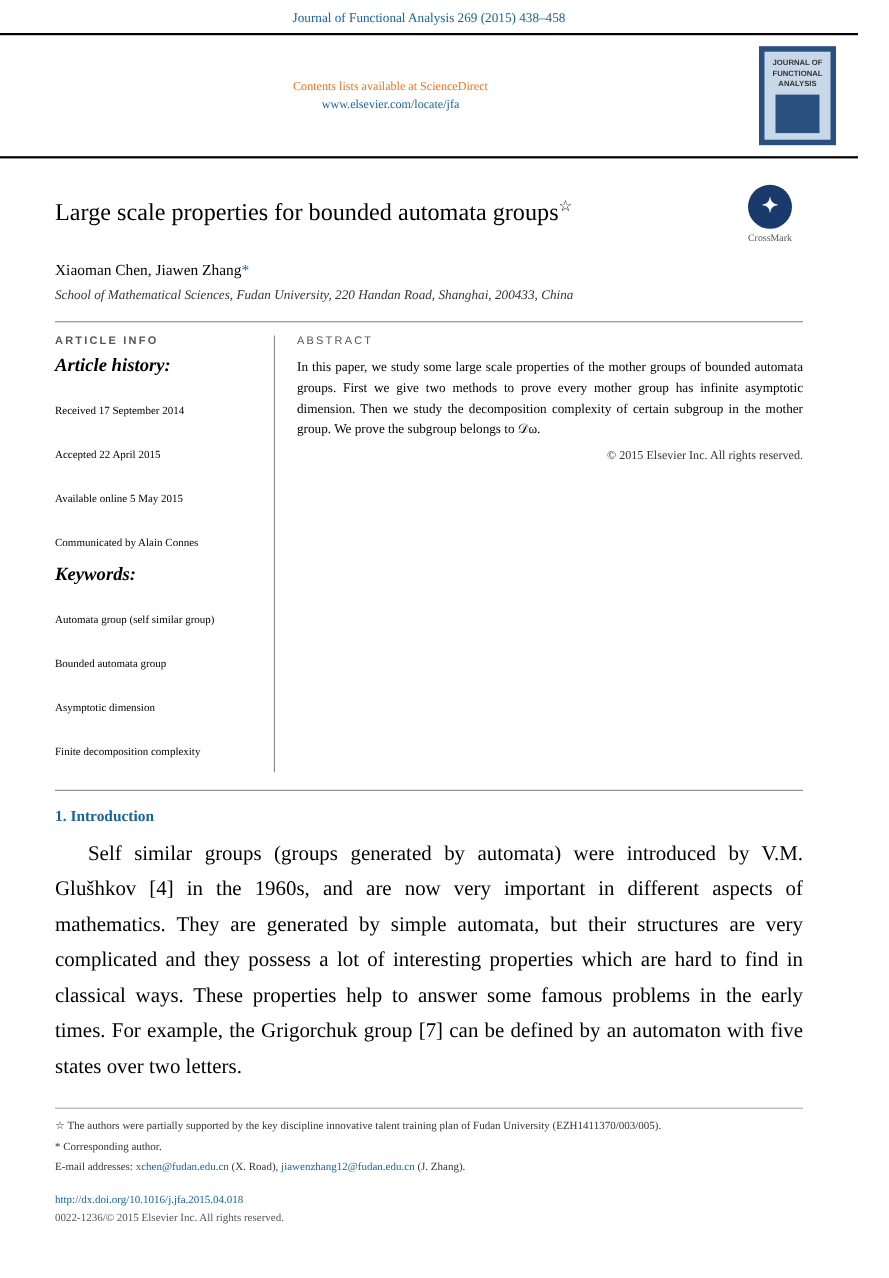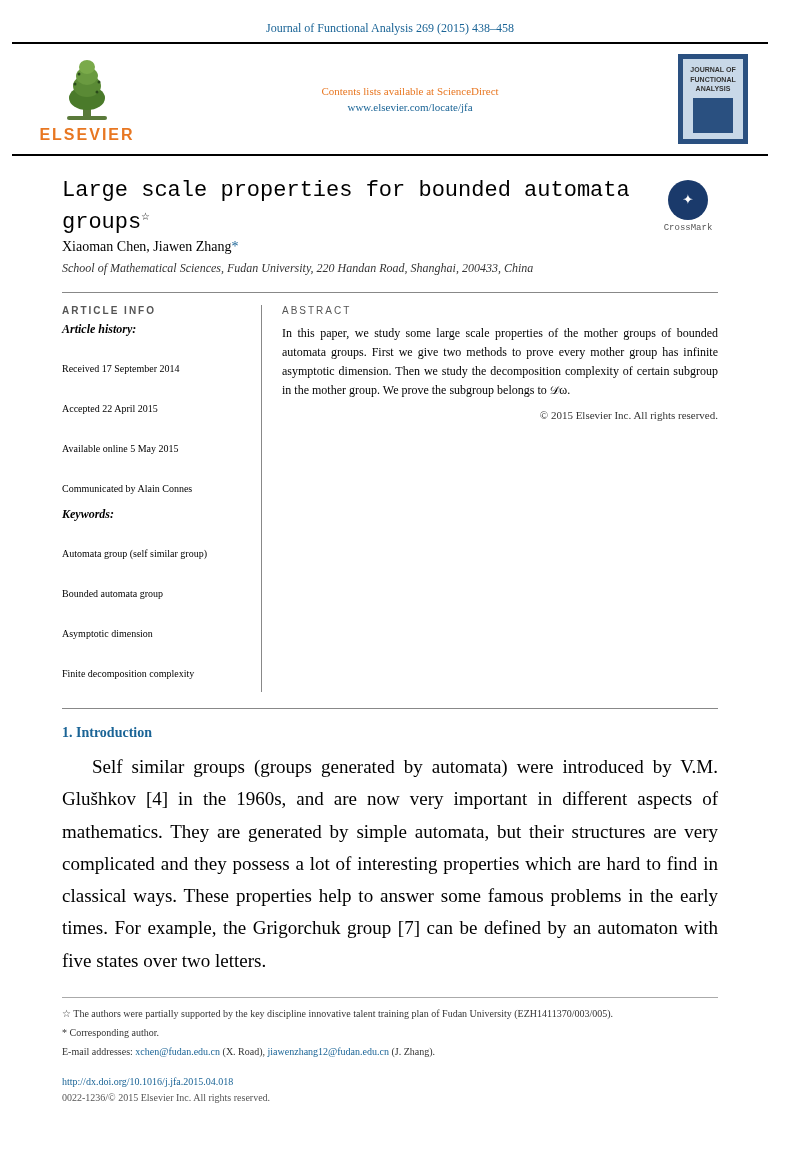--- a/index.html
+++ b/index.html
@@ -8,21 +8,21 @@
       font-family: 'Times New Roman', Times, serif;
       font-size: 13px;
       color: #000;
       width: 808px;
       min-height: 1162px;
     }
     .page {
       width: 780px;
       min-height: 1162px;
       background: #fff;
-      padding: 12px;
+      padding: 0;
       position: relative;
     }
     
     .journal-link-bar {
       text-align: center;
       padding: 8px 0 6px 0;
       border-bottom: 2px solid #000;
     }
     .journal-link-bar a, .journal-link-bar span {
       color: #1a6496;
@@ -97,26 +97,26 @@
       padding: 4px;
     }
     
     .main-content {
       padding: 20px 50px 20px 50px;
     }
     
     .article-title {
       font-size: 22px;
       font-weight: normal;
-      font-family: Liberation Mono, monospace;
+      font-family: Liberation Serif, serif;
       color: #000;
-      margin-bottom: 0;
+      margin-bottom: 16px;
       line-height: 1.4;
       display: flex;
-      align-items: flex-start;
+      align-items: center;
       justify-content: space-between;
     }
     .article-title-text {
       flex: 1;
     }
     .crossmark {
       width: 60px;
       flex-shrink: 0;
       display: flex;
       flex-direction: column;
@@ -177,21 +177,21 @@
       color: #555;
       margin-bottom: 6px;
       font-weight: bold;
       text-transform: uppercase;
     }
     .info-block {
       margin-bottom: 10px;
     }
     .info-block-title {
       font-style: italic;
-      font-size: 12px;
+      font-size: 17px;
       margin-bottom: 3px;
       font-weight: bold;
     }
     .info-block-content {
       font-size: 11px;
       line-height: 1.6;
     }
     .info-block-content div {
       font-size: 10px;
       margin-top: 24px;
@@ -273,39 +273,20 @@
 <body>
 
 <div class="page">
 
   <div class="journal-link-bar">
     <span>Journal of Functional Analysis 269 (2015) 438–458</span>
   </div>
 
   <div class="header-section">
 
-    <div class="elsevier-logo">
-      <svg class="elsevier-tree" viewBox="0 0 80 70">
-
-        <rect x="36" y="52" width="8" height="14" fill="#5a7a3a"></rect>
-
-        <rect x="20" y="62" width="40" height="4" rx="2" fill="#5a7a3a"></rect>
-
-        <ellipse cx="40" cy="44" rx="18" ry="12" fill="#4a7a2a"></ellipse>
-        <ellipse cx="40" cy="32" rx="14" ry="11" fill="#5a8a35"></ellipse>
-        <ellipse cx="40" cy="22" rx="11" ry="9" fill="#6a9a40"></ellipse>
-        <ellipse cx="40" cy="13" rx="8" ry="7" fill="#7aaa4a"></ellipse>
-
-        <circle cx="28" cy="30" r="1.5" fill="#2a4a1a"></circle>
-        <circle cx="52" cy="28" r="1.5" fill="#2a4a1a"></circle>
-        <circle cx="32" cy="20" r="1.5" fill="#2a4a1a"></circle>
-        <circle cx="50" cy="38" r="1.5" fill="#2a4a1a"></circle>
-      </svg>
-      <div class="elsevier-text">ELSEVIER</div>
-    </div>
 
     <div class="header-center">
       <div class="sciencedirect-link">
         <span>Contents lists available at </span><span style="color:#e87722">ScienceDirect</span>
       </div>
       <div class="journal-url">www.elsevier.com/locate/jfa</div>
     </div>
 
     <div class="journal-cover">
       <div style="background:#c8d8e8;width:60px;height:80px;display:flex;flex-direction:column;align-items:center;justify-content:center;padding:4px;">

